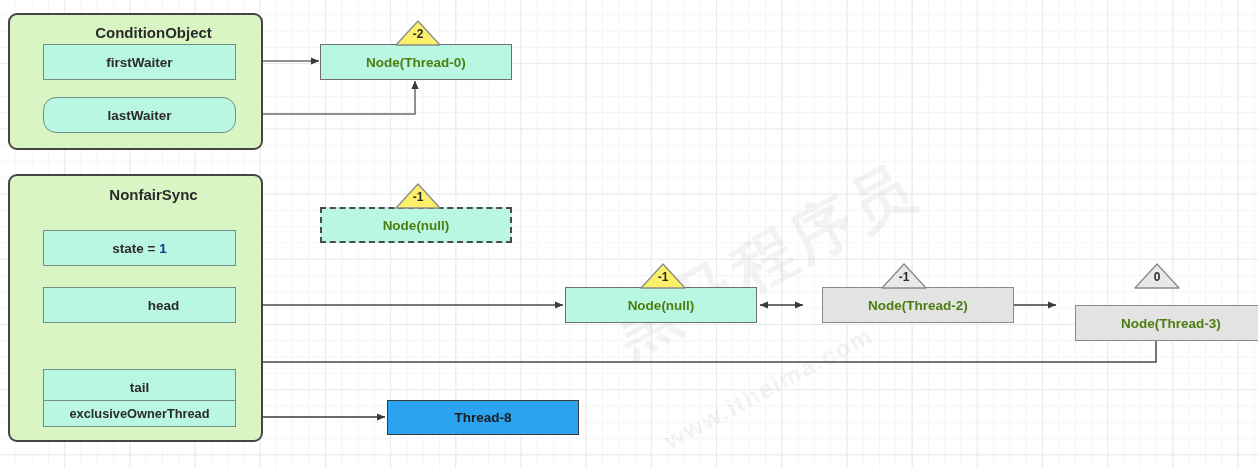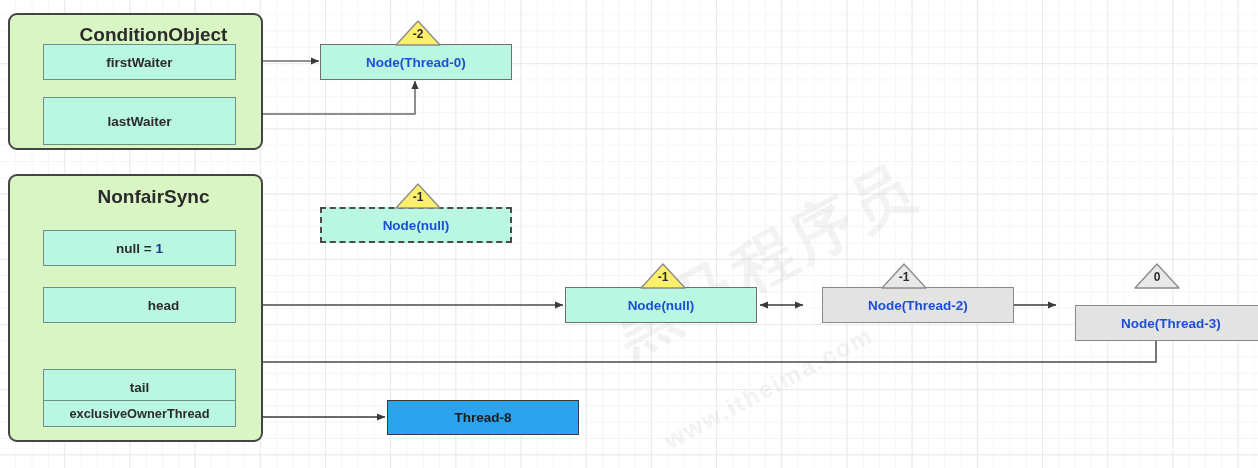--- a/index.html
+++ b/index.html
@@ -55,21 +55,21 @@
     background: #d9f5c4;
     border: 2.5px solid #444444;
     border-radius: 9px;
     box-sizing: border-box;
   }
   .group-title {
     position: absolute;
     left: 0;
     right: 0;
     text-align: center;
-    font-size: 19px;
+    font-size: 15px;
     font-weight: bold;
     color: #2b2b2b;
     margin-left: 36px;
   }
 
   
   .cell {
     position: absolute;
     box-sizing: border-box;
     background: #b9f7e2;
@@ -87,21 +87,21 @@
   .node {
     position: absolute;
     box-sizing: border-box;
     background: #b9f7e2;
     border: 1.5px solid #6f6f6f;
     display: flex;
     align-items: center;
     justify-content: center;
     font-size: 13.5px;
     font-weight: bold;
-    color: #1d4ed8;
+    color: #4d7c0f;
     white-space: nowrap;
   }
   .node.gray {
     background: #e3e3e3;
     border-color: #8a8a8a;
     margin-left: 16px;
   }
   .node.dashed {
     border-style: dashed;
     border-width: 2px;
@@ -191,29 +191,29 @@
       <path d="M1003,305 L1056,305" stroke="#3a3a3a" stroke-width="1.6" fill="none" marker-end="url(#ah)" marker-start="url(#ah-start)"></path>
     </g>
   </svg>
 
   <div class="group" style="left:8px; top:13px; width:255px; height:137px;">
     <div class="group-title" style="top:9px;">ConditionObject</div>
   </div>
   <div class="cell" style="left:43px; top:44px; width:193px; height:36px;">
     <span>firstWaiter</span>
   </div>
-  <div class="cell" style="left:43px; top:97px; width:193px; height:48px;">
+  <div class="cell" style="left:43px; top:97px; width:193px; height:36px;border-radius:13px;">
     <span>lastWaiter</span>
   </div>
 
   <div class="group" style="left:8px; top:174px; width:255px; height:268px;">
     <div class="group-title" style="top:10px;">NonfairSync</div>
   </div>
   <div class="cell" style="left:43px; top:230px; width:193px; height:36px;">
-    <span>null = </span>
+    <span>state = </span>
       <span class="state-num">1</span>
   </div>
   <div class="cell" style="left:43px; top:287px; width:193px; height:36px;padding-left:48px;">
     <span>head</span>
   </div>
   <div class="cell" style="left:43px; top:344px; width:193px; height:36px;margin-top:25px;">
     <span>tail</span>
   </div>
   <div class="cell thin-label" style="left:43px; top:400px; width:193px; height:27px;text-align:right;">
     <span>exclusiveOwnerThread</span>

